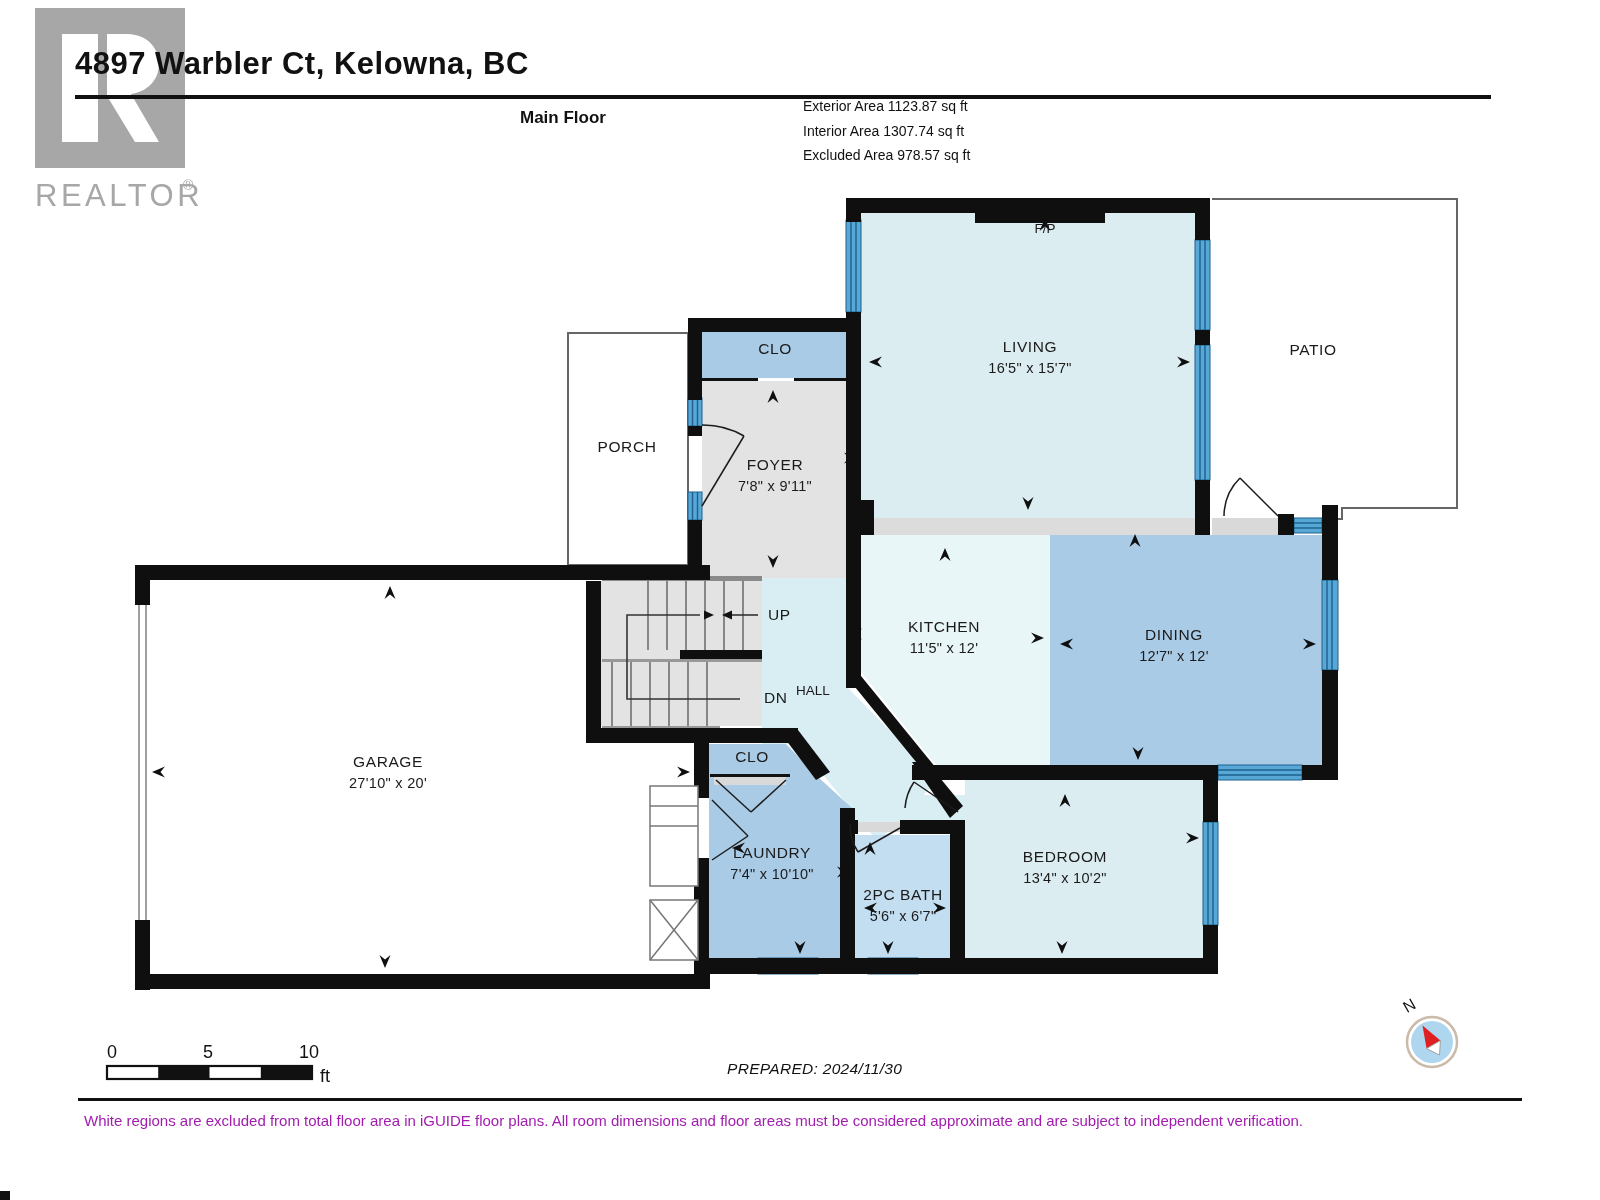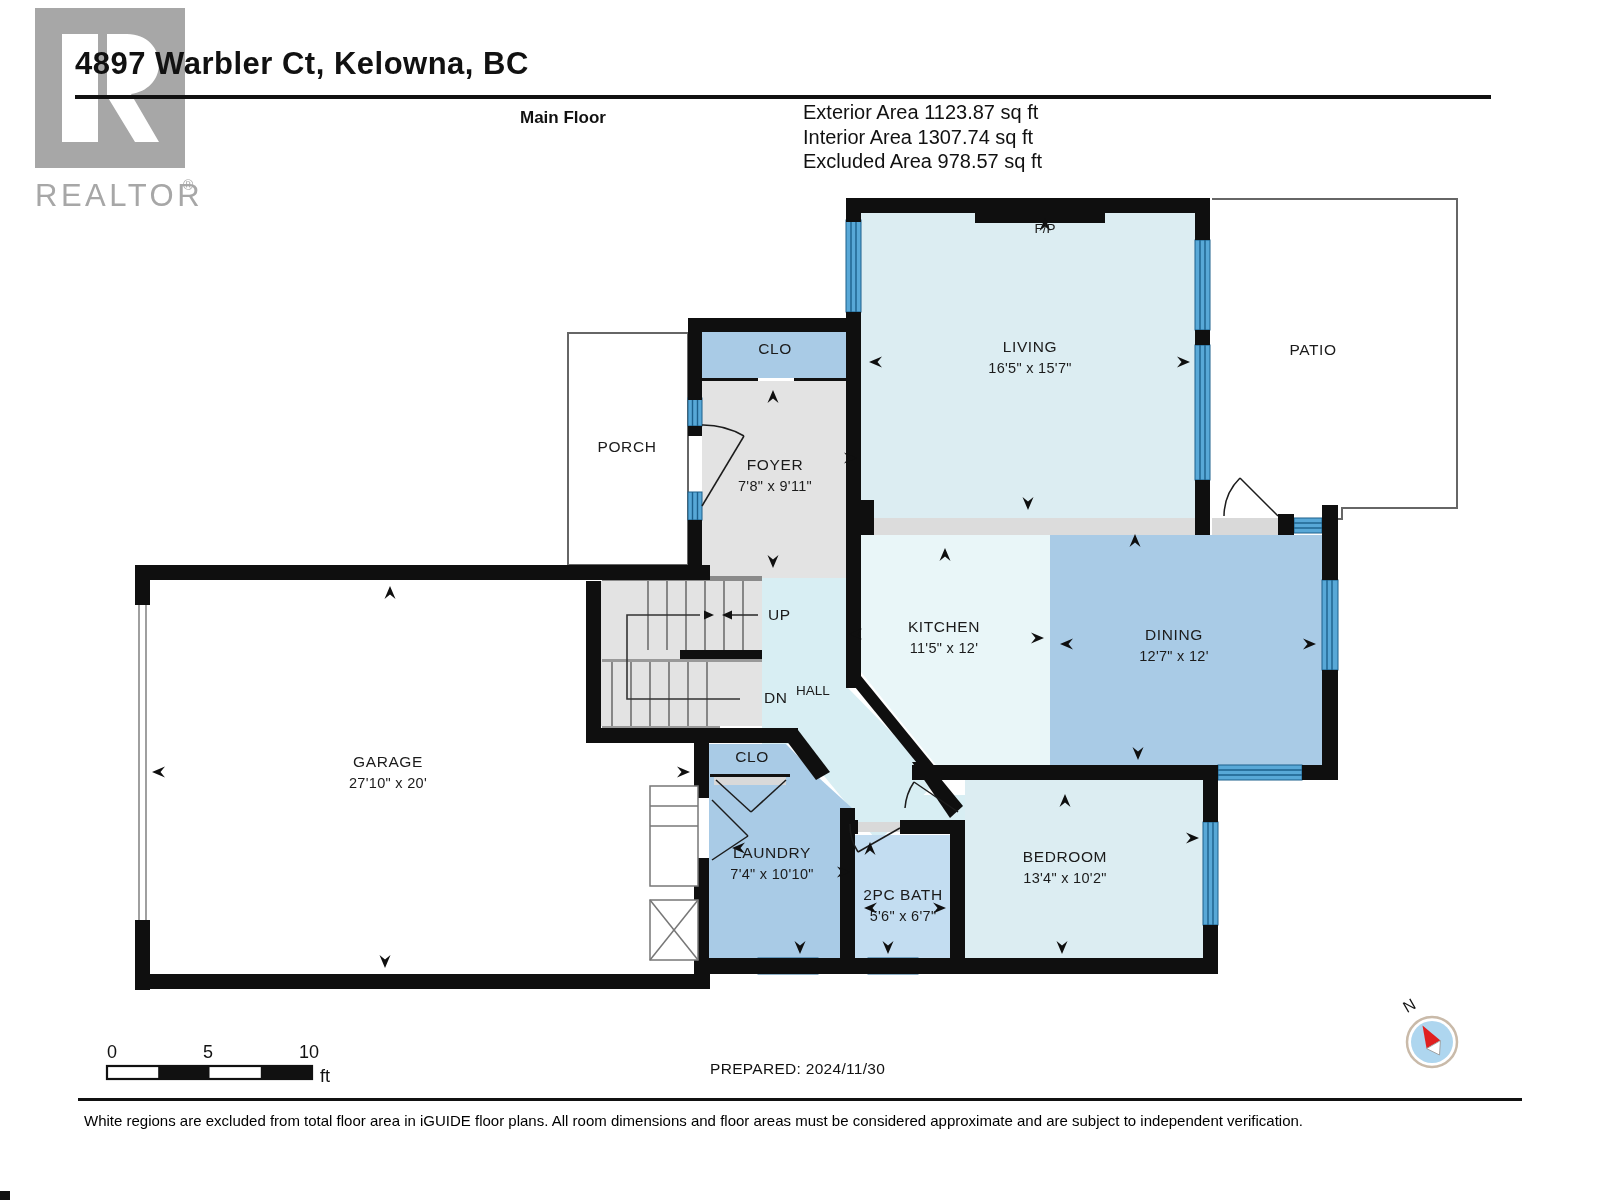--- a/index.html
+++ b/index.html
@@ -2,24 +2,24 @@
 <html><head>
 <meta charset="utf-8">
 <style>
   html,body{margin:0;padding:0;background:#ffffff;}
   .page{position:relative;width:1600px;height:1200px;background:#fff;overflow:hidden;
         font-family:"Liberation Sans", sans-serif;color:#111;}
   .abs{position:absolute;}
   .title{left:75px;top:46px;width:1420px;text-align:left;font-size:31px;font-weight:bold;letter-spacing:.5px;}
   .rule{left:75px;top:95px;width:1416px;height:4px;background:#111;}
   .floor-label{left:520px;top:108px;width:263px;text-align:left;font-size:17px;font-weight:bold;}
-  .areas{left:803px;top:100px;font-size:20px;line-height:24.5px;}
-  .prepared{left:710px;top:1060px;font-size:15.5px;letter-spacing:.3px;}
+  .areas{left:803px;top:94px;font-size:14px;line-height:24.5px;}
+  .prepared{left:727px;top:1060px;font-size:15.5px;letter-spacing:.3px;font-style:italic;}
   .footrule{left:78px;top:1098px;width:1444px;height:3px;background:#111;}
-  .disclaimer{left:84px;top:1112px;width:1440px;font-size:15px;color:#000000;}
+  .disclaimer{left:84px;top:1112px;width:1440px;font-size:15px;color:#a21caf;}
   .corner-mark{left:0;top:1191px;width:10px;height:9px;background:#111;}
   svg text{font-family:"Liberation Sans", sans-serif;}
   .rlabel{font-size:15.5px;fill:#1b1b1b;letter-spacing:.6px;}
   .rdims{font-size:14.5px;fill:#1b1b1b;letter-spacing:.3px;}
   .small{font-size:13.5px;fill:#1b1b1b;}
   .wall{fill:#0f0f0f;}
   .thin{stroke:#666;stroke-width:2;fill:#ffffff;}
   .win-glass{fill:#58a8d7;stroke:#1d608c;stroke-width:1;}
   .win-line{stroke:#1d608c;stroke-width:1.4;}
   .tread{stroke:#555;stroke-width:1.3;}

